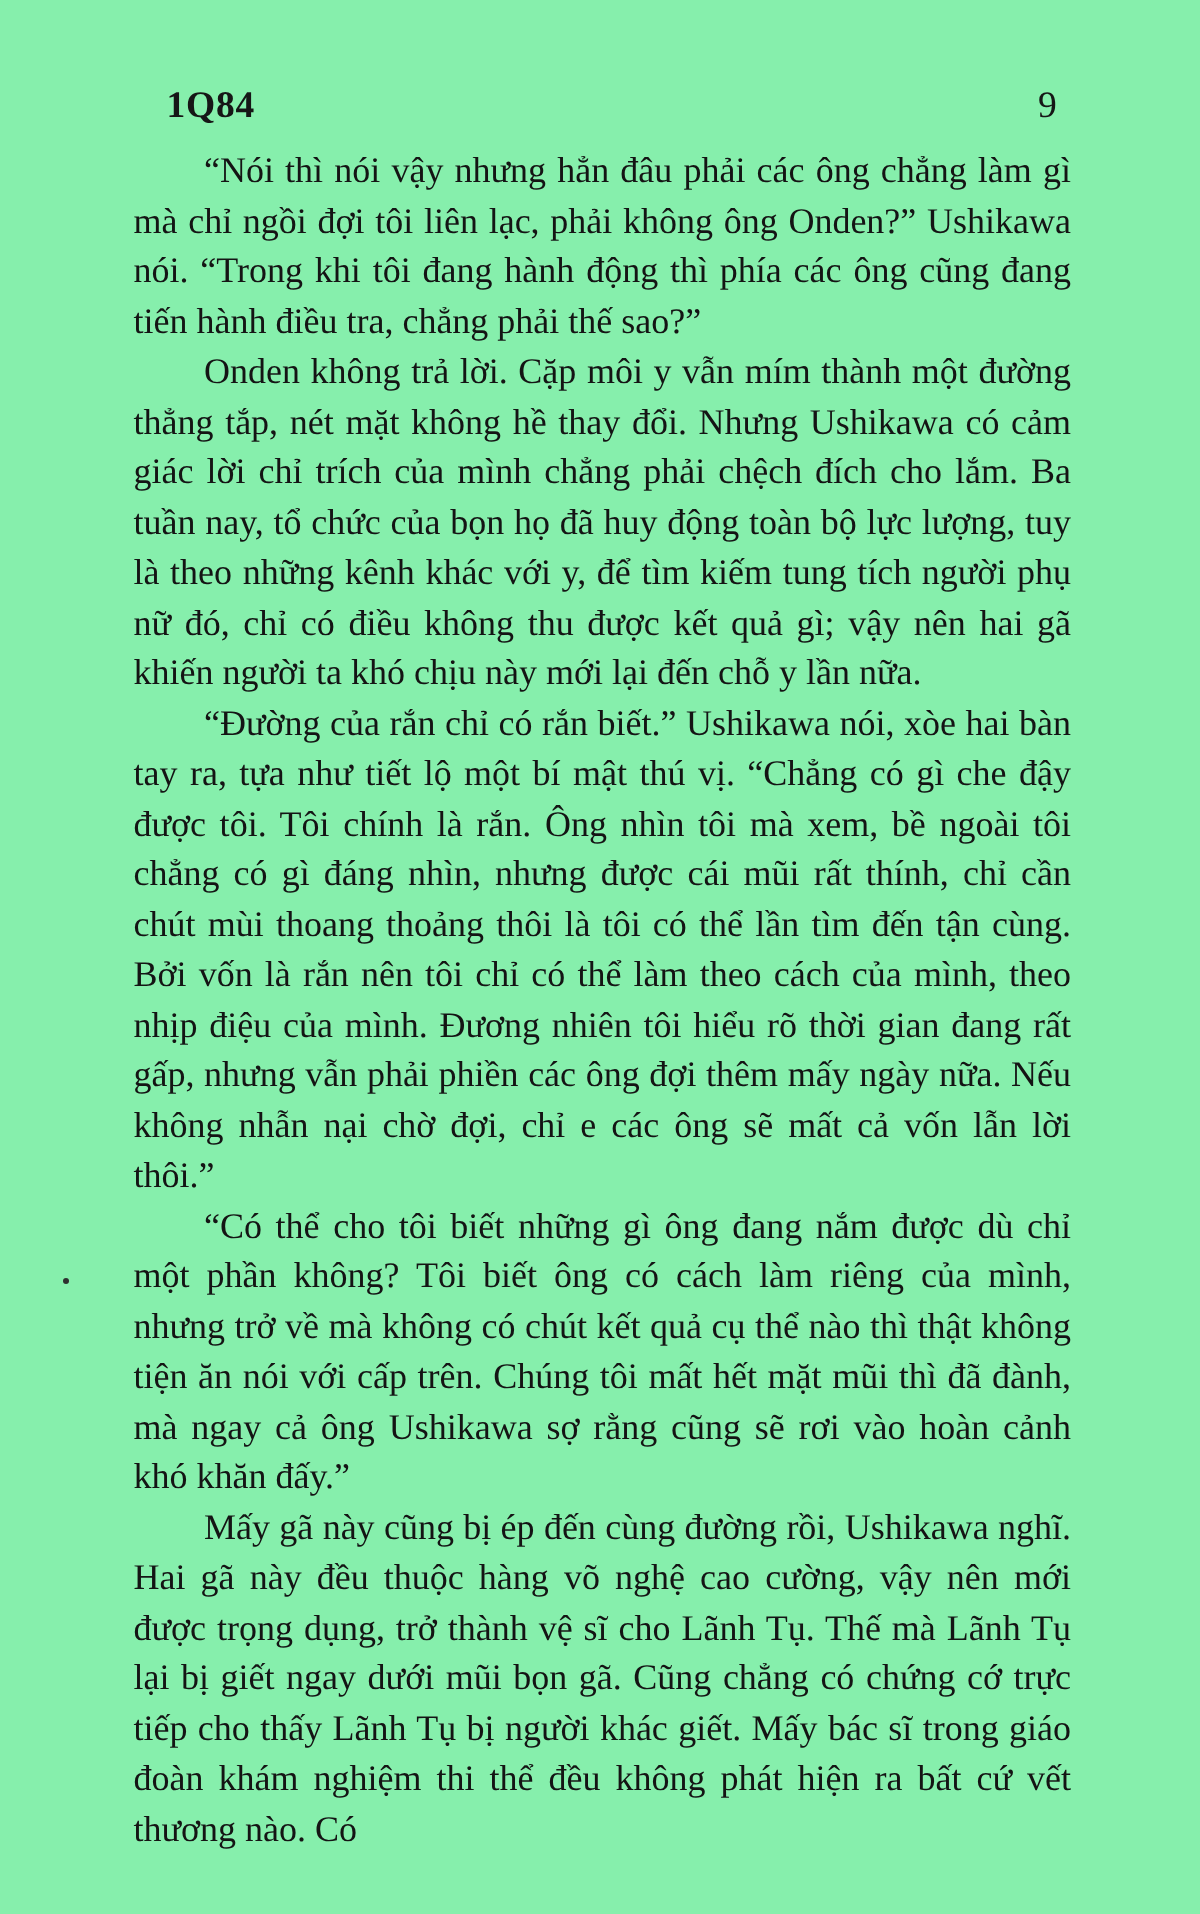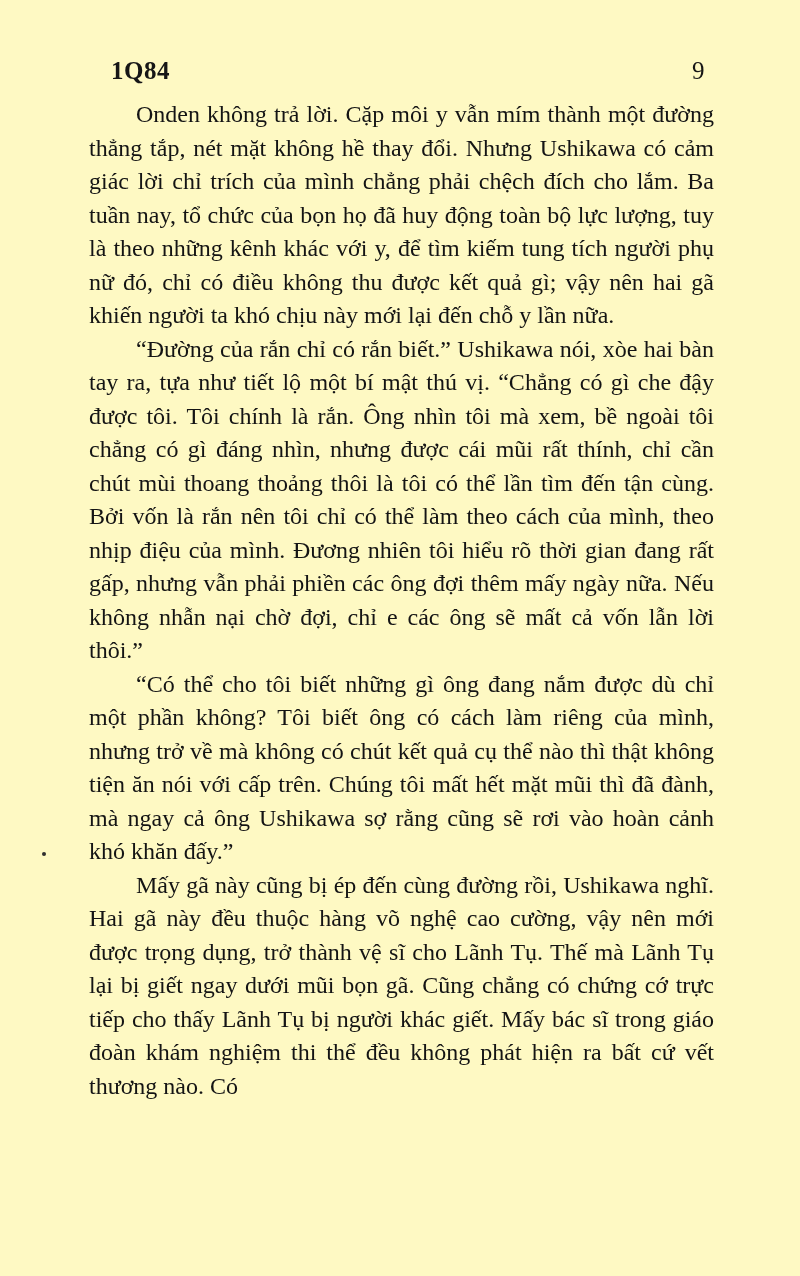--- a/index.html
+++ b/index.html
@@ -6,21 +6,21 @@
   body {
     width: 800px; height: 1276px;
     background: #ffffff;
     font-family: "Liberation Serif", serif;
     color: #141414;
     position: relative;
     overflow: hidden;
   }
   .page {
     position: absolute; inset: 0;
-    background: #fef9c3;
+    background: #86efac;
   }
   .running-head {
     position: absolute; top: 57px; left: 111px;
     font-size: 25px; font-weight: 600; letter-spacing: 0.5px;
     color: #161616;
   }
   .page-number {
     position: absolute; top: 57px; left: 692px;
     font-size: 25px; font-weight: 400;
     color: #161616;
@@ -50,19 +50,20 @@
 
 <div class="page">
 
   <div class="running-head">1Q84</div>
 
   <div class="page-number">9</div>
 
   <div class="margin-speck"></div>
 
   <div class="body-text">
+    <p>“Nói thì nói vậy nhưng hẳn đâu phải các ông chẳng làm gì mà chỉ ngồi đợi tôi liên lạc, phải không ông Onden?” Ushikawa nói. “Trong khi tôi đang hành động thì phía các ông cũng đang tiến hành điều tra, chẳng phải thế sao?”</p>
     <p>Onden không trả lời. Cặp môi y vẫn mím thành một đường thẳng tắp, nét mặt không hề thay đổi. Nhưng Ushikawa có cảm giác lời chỉ trích của mình chẳng phải chệch đích cho lắm. Ba tuần nay, tổ chức của bọn họ đã huy động toàn bộ lực lượng, tuy là theo những kênh khác với y, để tìm kiếm tung tích người phụ nữ đó, chỉ có điều không thu được kết quả gì; vậy nên hai gã khiến người ta khó chịu này mới lại đến chỗ y lần nữa.</p>
     <p>“Đường của rắn chỉ có rắn biết.” Ushikawa nói, xòe hai bàn tay ra, tựa như tiết lộ một bí mật thú vị. “Chẳng có gì che đậy được tôi. Tôi chính là rắn. Ông nhìn tôi mà xem, bề ngoài tôi chẳng có gì đáng nhìn, nhưng được cái mũi rất thính, chỉ cần chút mùi thoang thoảng thôi là tôi có thể lần tìm đến tận cùng. Bởi vốn là rắn nên tôi chỉ có thể làm theo cách của mình, theo nhịp điệu của mình. Đương nhiên tôi hiểu rõ thời gian đang rất gấp, nhưng vẫn phải phiền các ông đợi thêm mấy ngày nữa. Nếu không nhẫn nại chờ đợi, chỉ e các ông sẽ mất cả vốn lẫn lời thôi.”</p>
     <p>“Có thể cho tôi biết những gì ông đang nắm được dù chỉ một phần không? Tôi biết ông có cách làm riêng của mình, nhưng trở về mà không có chút kết quả cụ thể nào thì thật không tiện ăn nói với cấp trên. Chúng tôi mất hết mặt mũi thì đã đành, mà ngay cả ông Ushikawa sợ rằng cũng sẽ rơi vào hoàn cảnh khó khăn đấy.”</p>
     <p>Mấy gã này cũng bị ép đến cùng đường rồi, Ushikawa nghĩ. Hai gã này đều thuộc hàng võ nghệ cao cường, vậy nên mới được trọng dụng, trở thành vệ sĩ cho Lãnh Tụ. Thế mà Lãnh Tụ lại bị giết ngay dưới mũi bọn gã. Cũng chẳng có chứng cớ trực tiếp cho thấy Lãnh Tụ bị người khác giết. Mấy bác sĩ trong giáo đoàn khám nghiệm thi thể đều không phát hiện ra bất cứ vết thương nào. Có</p>
   </div>
 
 </div>
 
 </body></html>

